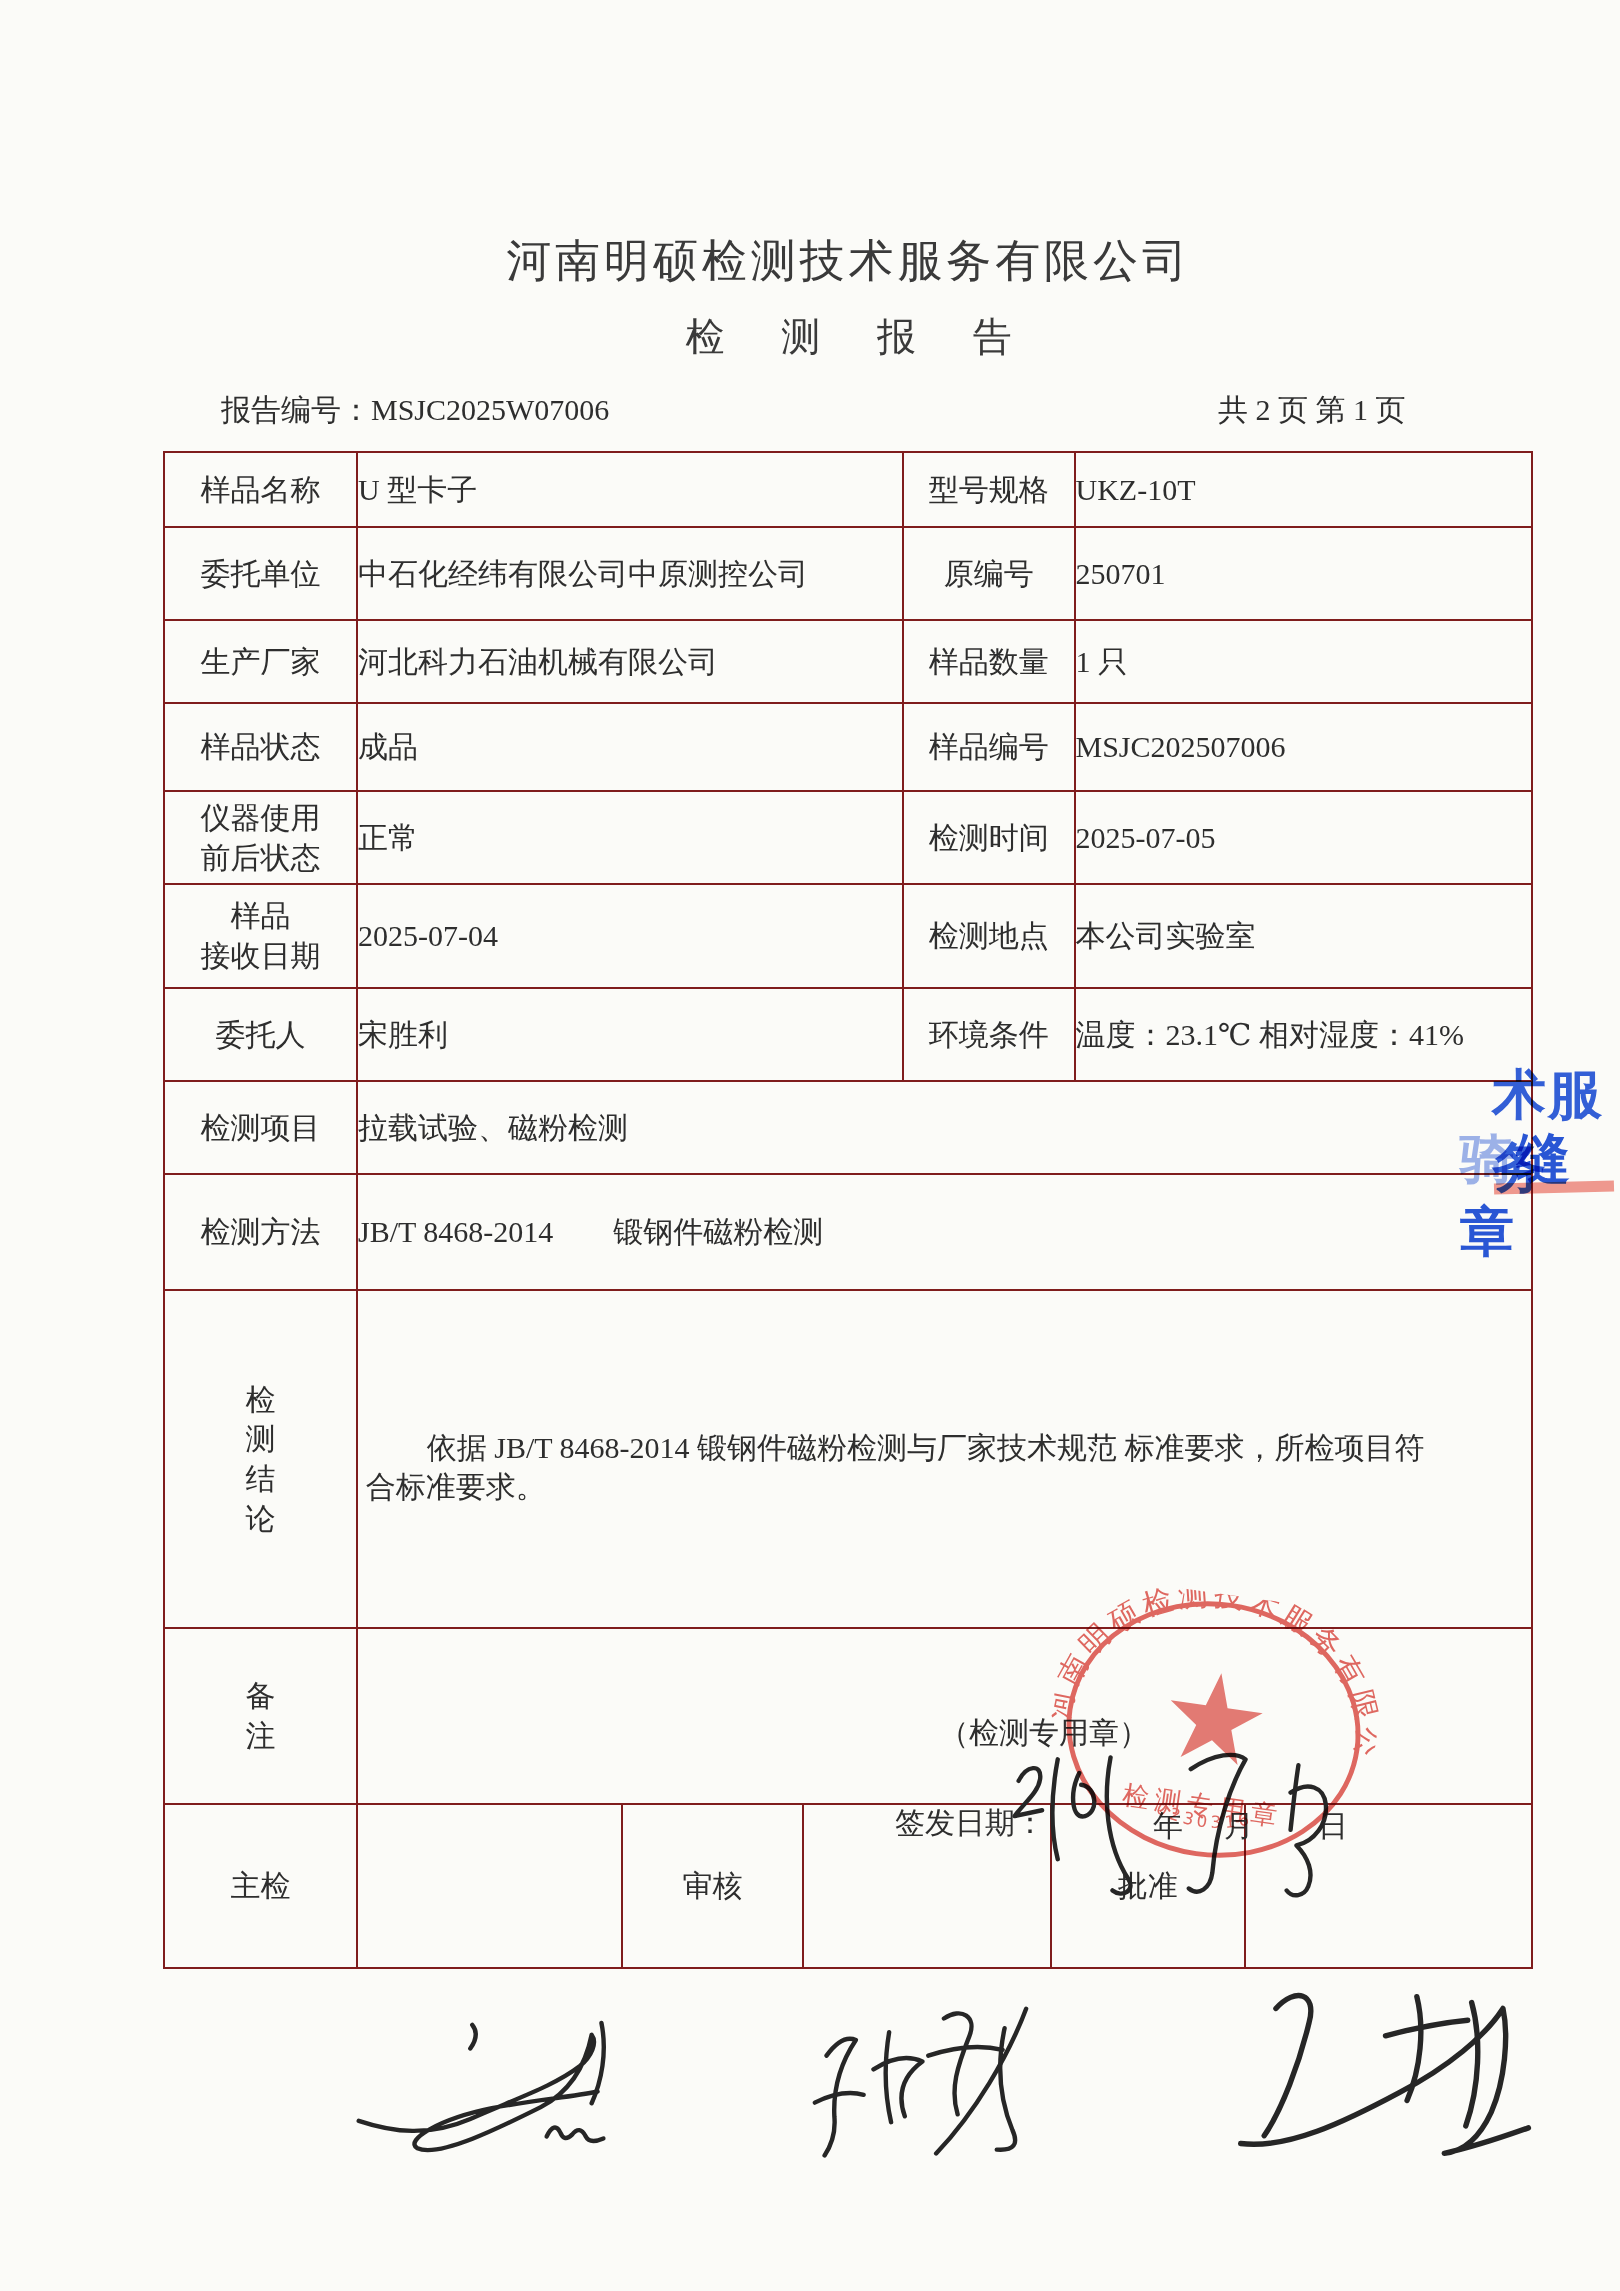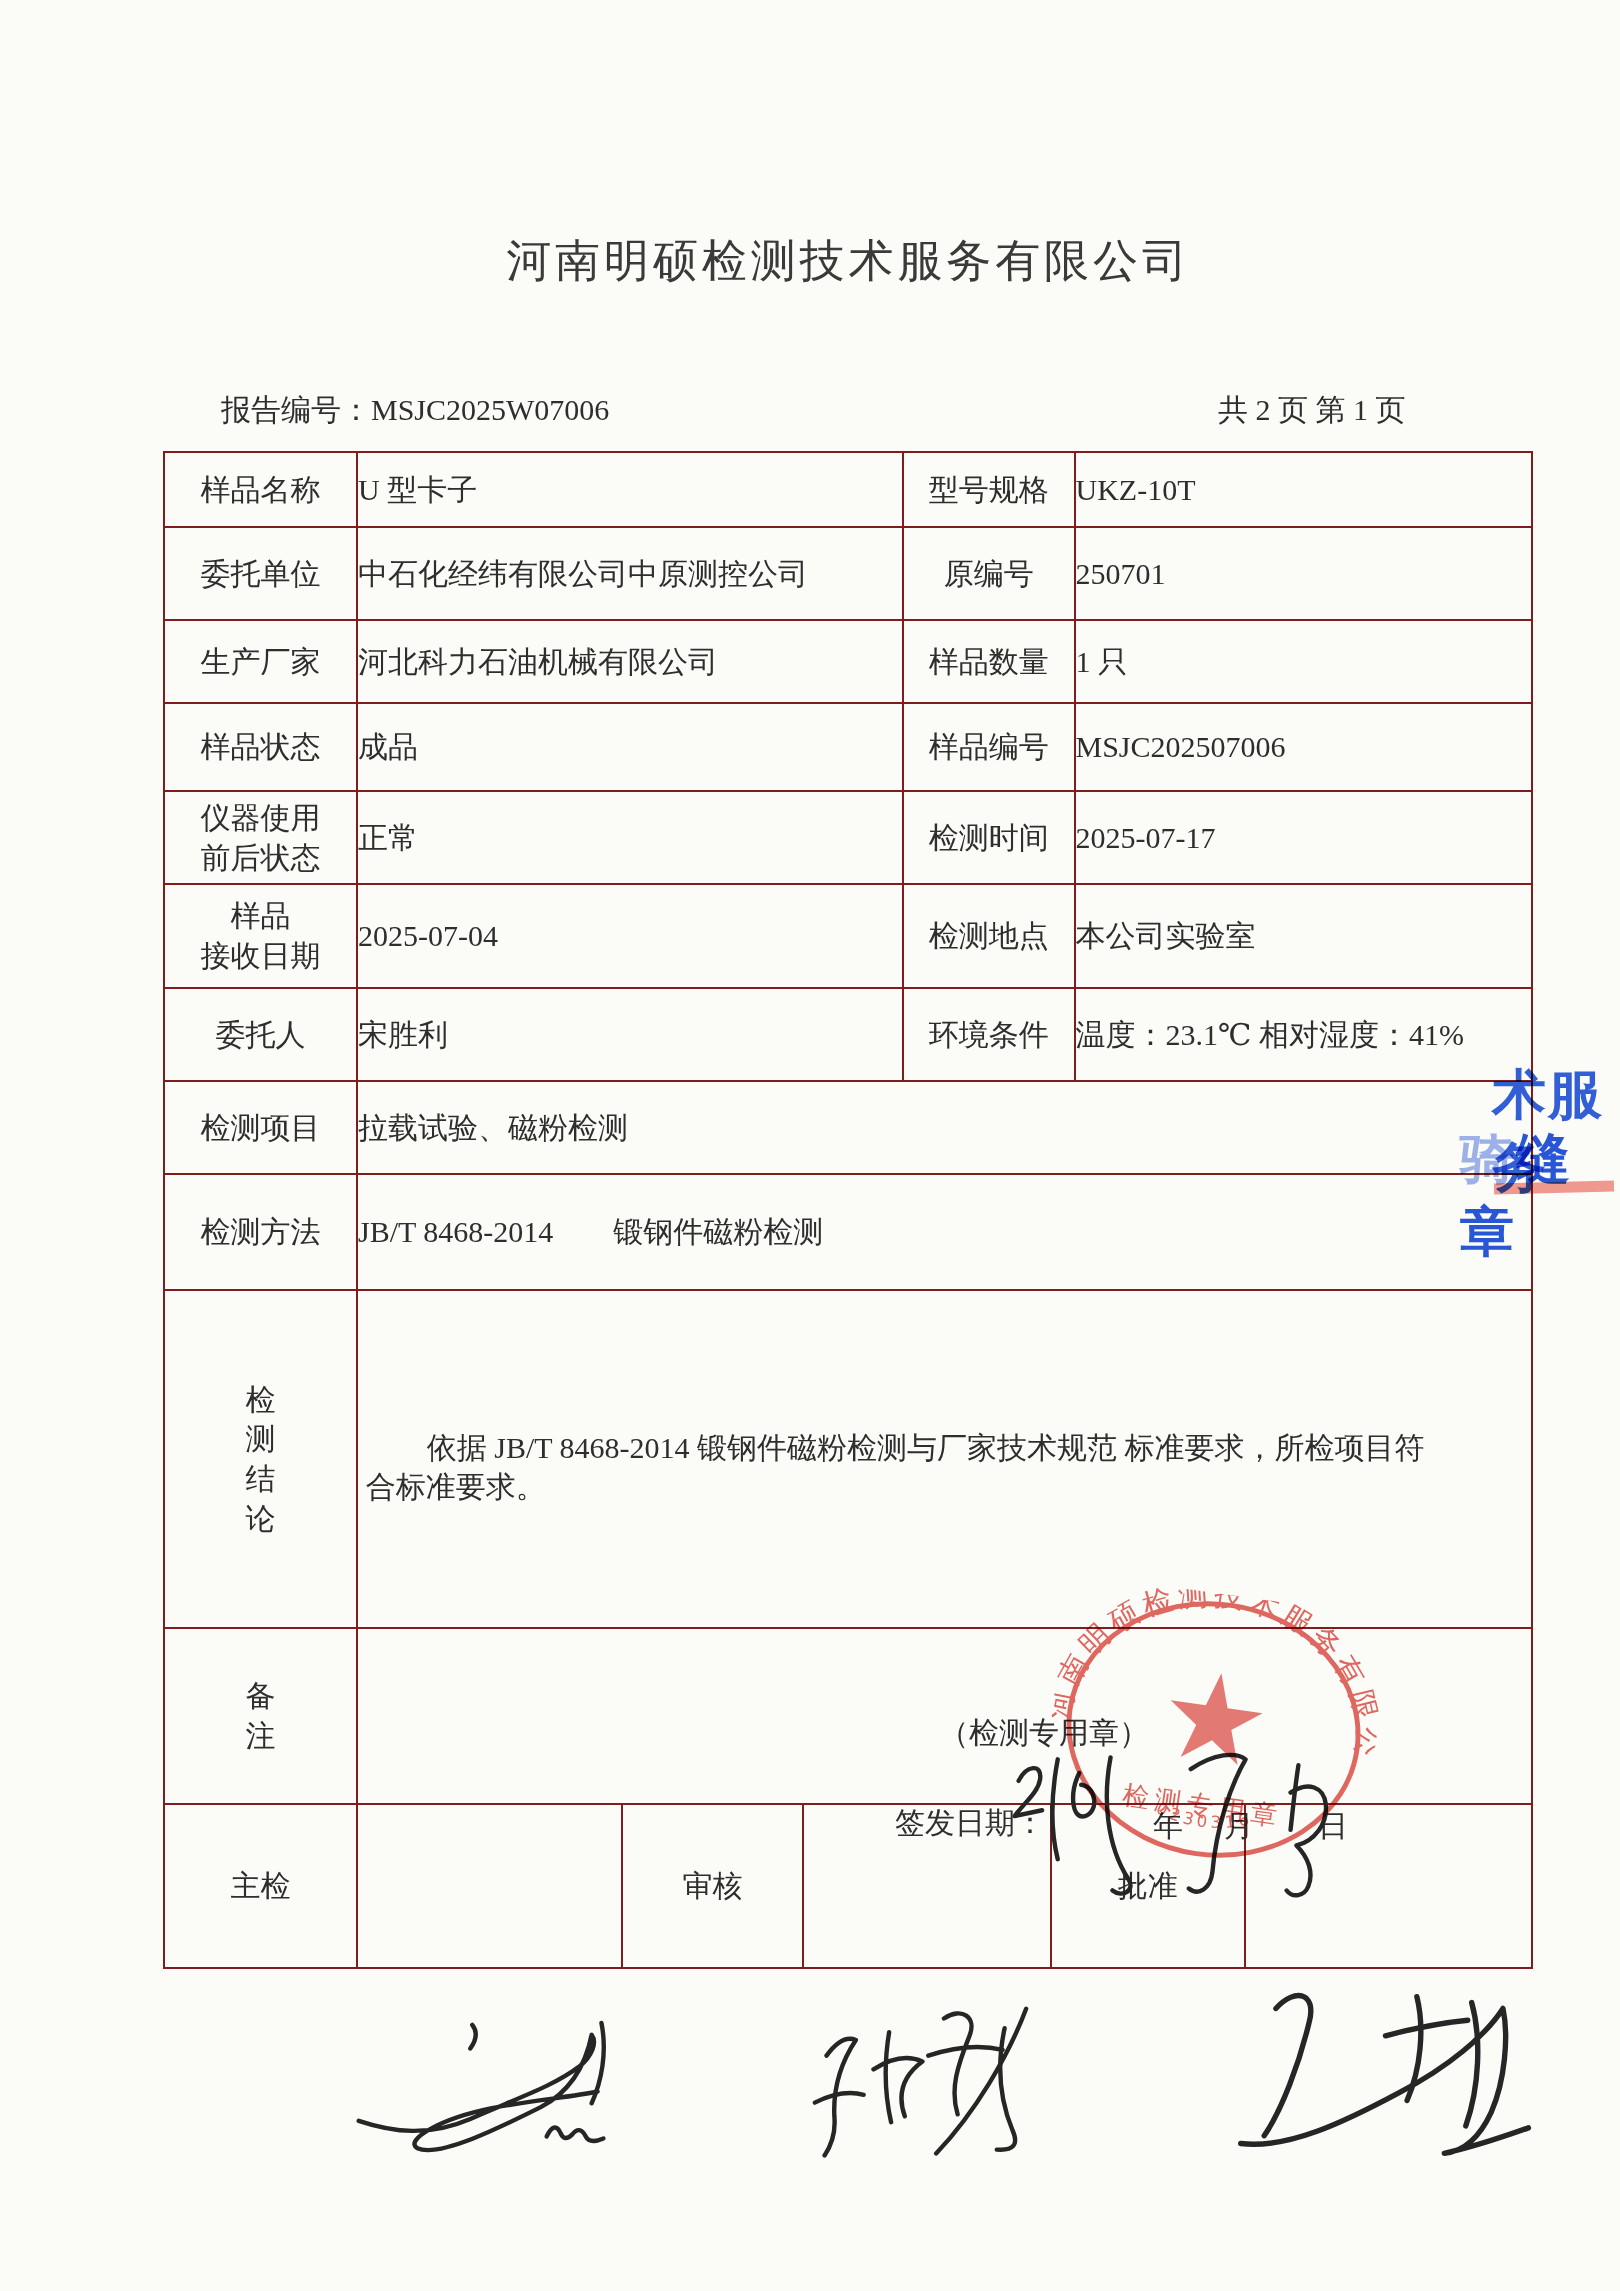--- a/index.html
+++ b/index.html
@@ -55,20 +55,21 @@
 
   .hw { stroke:#262626; stroke-width:4.5; fill:none; stroke-linecap:round; stroke-linejoin:round; }
   .hw-bold { stroke-width:5.5; }
 </style>
 </head>
 <body>
 
 <div class="page">
 
   <div class="doc-title">河南明硕检测技术服务有限公司</div>
+  <div class="doc-subtitle">检 测 报 告</div>
 
   <div class="meta-line">
     <span class="report-no"><span>报告编号：</span><span>MSJC2025W07006</span></span>
     <span class="page-info">共 2 页  第 1 页</span>
   </div>
 
   <table class="report">
     <colgroup>
       <col style="width:193px">
         <col style="width:265px">
@@ -102,21 +103,21 @@
       <td class="lab">样品状态</td>
       <td class="val" colspan="3">成品</td>
       <td class="lab" colspan="2">样品编号</td>
       <td class="val2" colspan="2">MSJC202507006</td>
     </tr>
     <tr style="height:93px">
       <td class="lab">仪器使用
 前后状态</td>
       <td class="val" colspan="3">正常</td>
       <td class="lab" colspan="2">检测时间</td>
-      <td class="val2" colspan="2">2025-07-17</td>
+      <td class="val2" colspan="2">2025-07-05</td>
     </tr>
     <tr style="height:104px">
       <td class="lab">样品
 接收日期</td>
       <td class="val" colspan="3">2025-07-04</td>
       <td class="lab" colspan="2">检测地点</td>
       <td class="val2" colspan="2">本公司实验室</td>
     </tr>
     <tr style="height:93px">
       <td class="lab">委托人</td>

